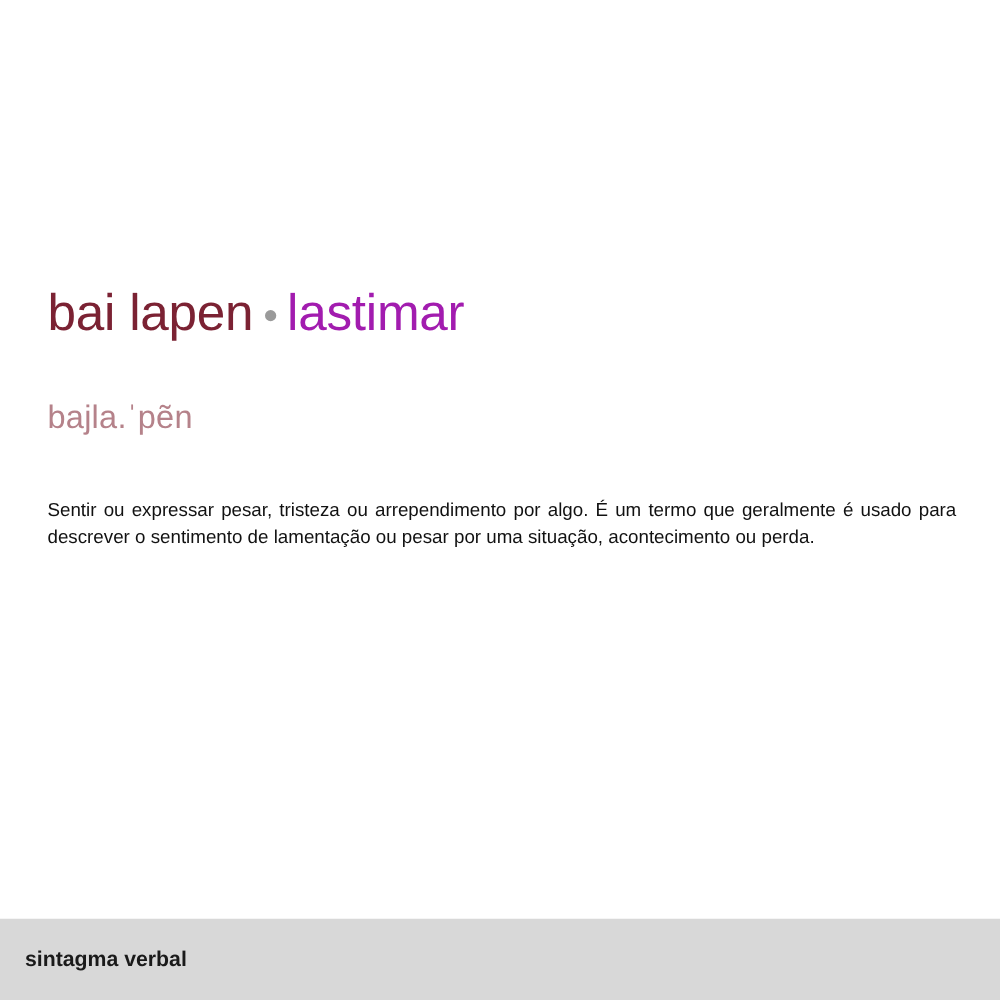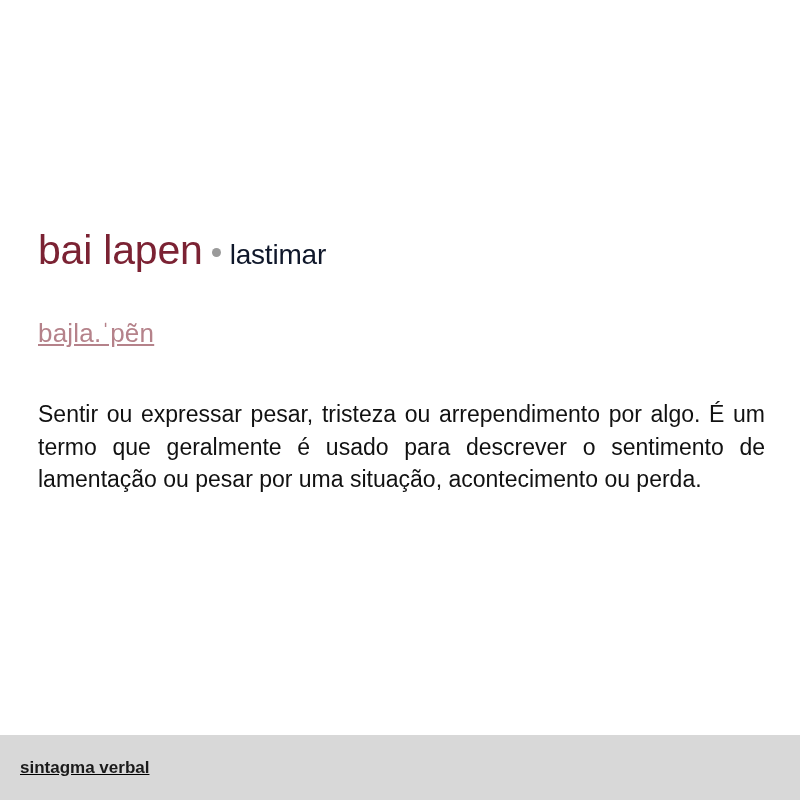--- a/index.html
+++ b/index.html
@@ -40,57 +40,55 @@
   .sep-dot {
     display: inline-block;
     width: 9px;
     height: 9px;
     border-radius: 50%;
     background: #9a9a9a;
     vertical-align: middle;
     margin: 0 9px 6px 9px;
   }
   .translation {
-    font-size: 28px;
+    font-size: 41px;
     font-weight: normal;
-    color: #0f172a;
+    color: #a21caf;
     letter-spacing: -0.2px;
   }
   .pronunciation {
     margin: 0;
     padding-top: 45px;
     font-size: 26px;
     font-weight: normal;
     color: #B5828A;
     letter-spacing: 0.2px;
-    text-decoration: underline;
   }
   .definition {
     margin: 0;
     padding-top: 49px;
     width: 727px;
-    font-size: 23px;
+    font-size: 15px;
     line-height: 1.42;
     color: #111111;
     text-align: justify;
     text-justify: inter-word;
   }
   .footer {
     position: absolute;
     left: 0;
     right: 0;
     top: 735px;
     height: 65px;
     background: #d8d8d8;
     display: flex;
     align-items: center;
     justify-content: space-between;
     padding: 12px 20px;
     box-sizing: border-box;
-    text-decoration: underline;
   }
   .footer-text {
     font-size: 17px;
     font-weight: bold;
     color: #1a1a1a;
     white-space: nowrap;
   }
 </style>
 </head>
 <body>

